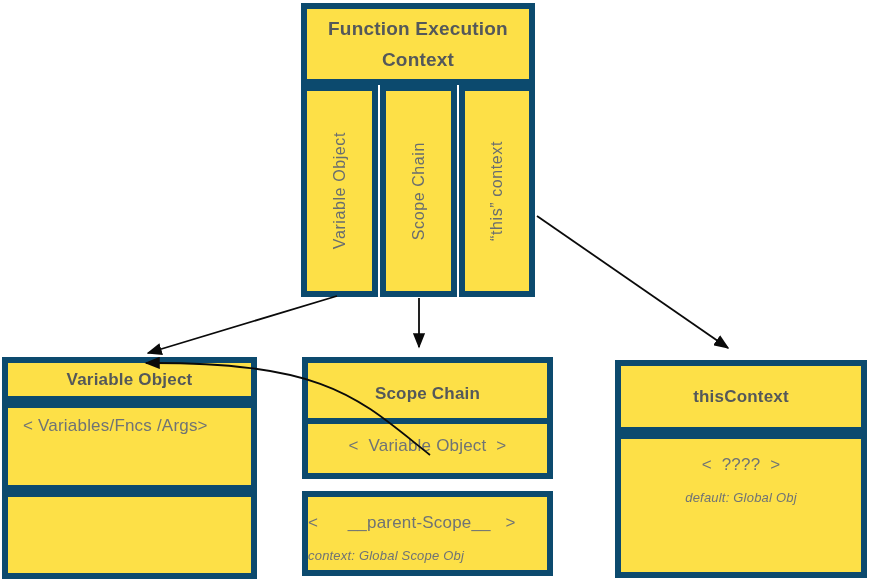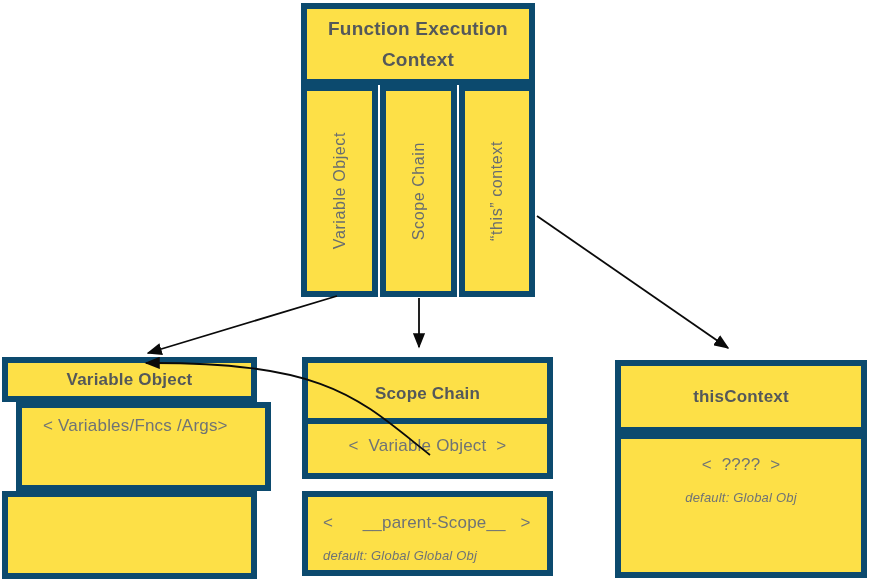--- a/index.html
+++ b/index.html
@@ -24,28 +24,28 @@
   .col1{left:301px;width:77px;}
   .col2{left:380px;width:77px;}
   .col3{left:459px;width:76px;}
   .vtext{
     writing-mode:vertical-rl;transform:rotate(180deg);
     font-size:16px;color:#696d6f;letter-spacing:.6px;white-space:pre;
   }
   
   .vo-header{left:2px;top:357px;width:255px;height:45px;
     display:flex;align-items:center;justify-content:center;}
-  .vo-sec1{left:16px;top:402px;width:255px;height:89px;padding:8px 21px;}
+  .vo-sec1{left:2px;top:402px;width:255px;height:89px;padding:8px 15px;}
   .vo-sec2{left:2px;top:491px;width:255px;height:88px;}
   
   .sc-header{left:302px;top:357px;width:251px;height:73px;
     display:flex;align-items:center;justify-content:center;}
   .sc-sec1{left:302px;top:418px;width:251px;height:61px;
     display:flex;align-items:flex-start;justify-content:center;padding-top:12px;}
-  .sc-sec2{left:302px;top:491px;width:251px;height:85px;padding:9px 15px;}
+  .sc-sec2{left:302px;top:491px;width:251px;height:85px;padding:9px 0;}
   
   .tc-header{left:615px;top:360px;width:252px;height:73px;
     display:flex;align-items:center;justify-content:center;}
   .tc-body{left:615px;top:433px;width:252px;height:145px;
     text-align:center;padding-top:9px;}
   
   .box-title{font-size:17px;font-weight:bold;color:#54585a;letter-spacing:.2px;}
   .entry{font-size:17px;color:#6f7375;white-space:pre;letter-spacing:.2px;}
   .entry-line{font-size:17px;color:#6f7375;white-space:pre;line-height:33px;letter-spacing:.2px;}
   .entry-italic{font-size:13px;font-style:italic;color:#6f7375;white-space:pre;line-height:33px;letter-spacing:.2px;}
@@ -80,21 +80,21 @@
   <div class="box vo-sec2"></div>
 
   <div class="box sc-header">
     <span class="box-title">Scope Chain</span>
   </div>
   <div class="box sc-sec1">
     <span class="entry">&lt;  Variable Object  &gt;</span>
   </div>
   <div class="box sc-sec2">
     <div class="entry-line">&lt;      __parent-Scope__   &gt;</div>
-    <div class="entry-italic">default: Global Global Obj</div>
+    <div class="entry-italic">context: Global Scope Obj</div>
   </div>
 
   <div class="box tc-header">
     <span class="box-title">thisContext</span>
   </div>
   <div class="box tc-body">
     <div class="entry-line">&lt;  ????  &gt;</div>
     <div class="entry-italic">default: Global Obj</div>
   </div>
 

